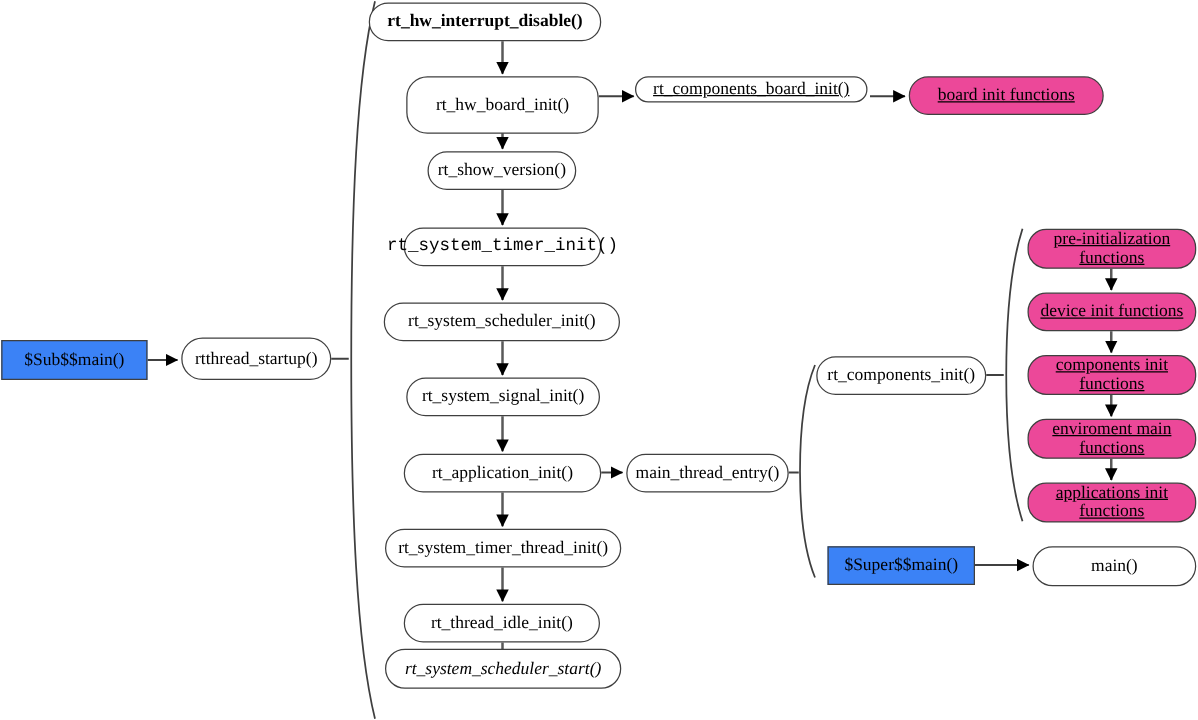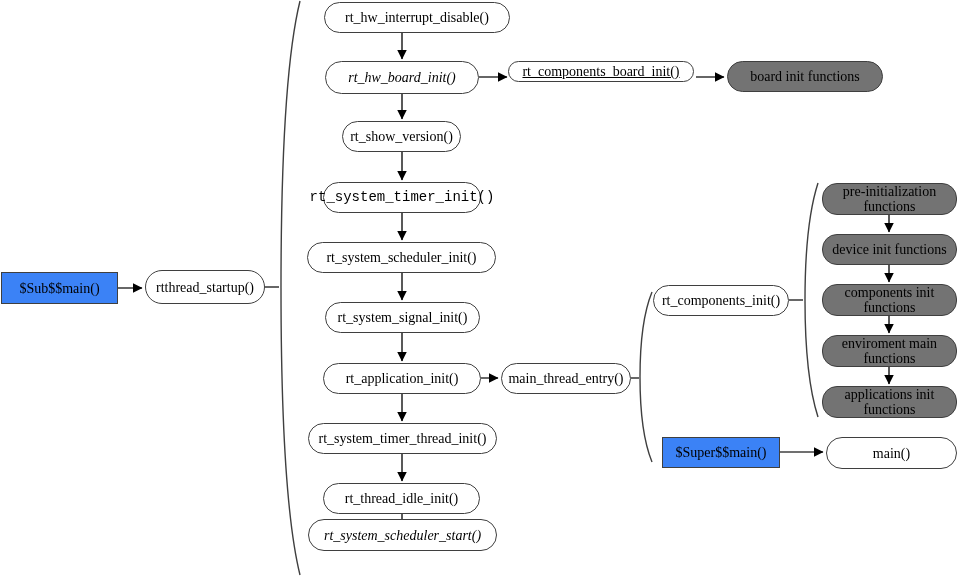--- a/index.html
+++ b/index.html
@@ -18,21 +18,21 @@
     display:flex;align-items:center;justify-content:center;
     text-align:center;
     border:1.5px solid #3f3f3f;
     background:#ffffff;
     line-height:15px;
     padding:0 2px;
   }
   .stadium{border-radius:17px;white-space:nowrap;}
   .pill{border-radius:15px;}
   .rect{border-radius:0;background:#3b82f6;white-space:nowrap;}
-  .blue{background:#737373;}
+  .blue{background:#ec4899;text-decoration:underline;}
 </style>
 </head>
 <body>
 
 <div id="diagram">
 
   <svg id="connectors" width="958" height="576" viewBox="0 0 958 576" xmlns="http://www.w3.org/2000/svg">
     <defs>
       <marker id="ah" markerUnits="userSpaceOnUse" markerWidth="11" markerHeight="11" refX="9.5" refY="5" orient="auto">
         <path d="M0,0 L10,5 L0,10 Z" fill="#000000"></path>
@@ -65,22 +65,22 @@
     <line x1="780" y1="452" x2="823" y2="452" stroke="#404040" stroke-width="1.6" marker-end="url(#ah)"></line>
 
     <line x1="265" y1="287" x2="279" y2="287" stroke="#404040" stroke-width="1.6"></line>
     <line x1="631" y1="378" x2="639" y2="378" stroke="#404040" stroke-width="1.6"></line>
     <line x1="789" y1="300" x2="803" y2="300" stroke="#404040" stroke-width="1.6"></line>
   </svg>
 
   <div class="node rect" style="left:1px;top:272px;width:117px;height:32px;">$Sub$$main()</div>
   <div class="node stadium" style="left:145px;top:270px;width:120px;height:34px;">rtthread_startup()</div>
 
-  <div class="node stadium" style="left:324px;top:2px;width:186px;height:31px;">rt_hw_interrupt_disable()</div>
-  <div class="node stadium" style="left:325px;top:61px;width:154px;height:33px;font-style:italic;">rt_hw_board_init()</div>
+  <div class="node stadium" style="left:295px;top:2px;width:186px;height:31px;font-weight:bold;">rt_hw_interrupt_disable()</div>
+  <div class="node stadium" style="left:325px;top:61px;width:154px;height:46px;">rt_hw_board_init()</div>
   <div class="node stadium" style="left:342px;top:121px;width:119px;height:31px;">rt_show_version()</div>
   <div class="node stadium" style="left:323px;top:182px;width:158px;height:31px;font-family:Liberation Mono, monospace;">rt_system_timer_init()</div>
   <div class="node stadium" style="left:307px;top:242px;width:189px;height:31px;">rt_system_scheduler_init()</div>
   <div class="node stadium" style="left:325px;top:302px;width:155px;height:31px;">rt_system_signal_init()</div>
   <div class="node stadium" style="left:323px;top:363px;width:158px;height:31px;">rt_application_init()</div>
   <div class="node stadium" style="left:308px;top:423px;width:189px;height:31px;">rt_system_timer_thread_init()</div>
   <div class="node stadium" style="left:323px;top:483px;width:157px;height:31px;">rt_thread_idle_init()</div>
   <div class="node stadium" style="left:308px;top:519px;width:189px;height:32px;font-style:italic;">rt_system_scheduler_start()</div>
 
   <div class="node stadium" style="left:508px;top:61px;width:186px;height:21px;text-decoration:underline;">rt_components_board_init()</div>

